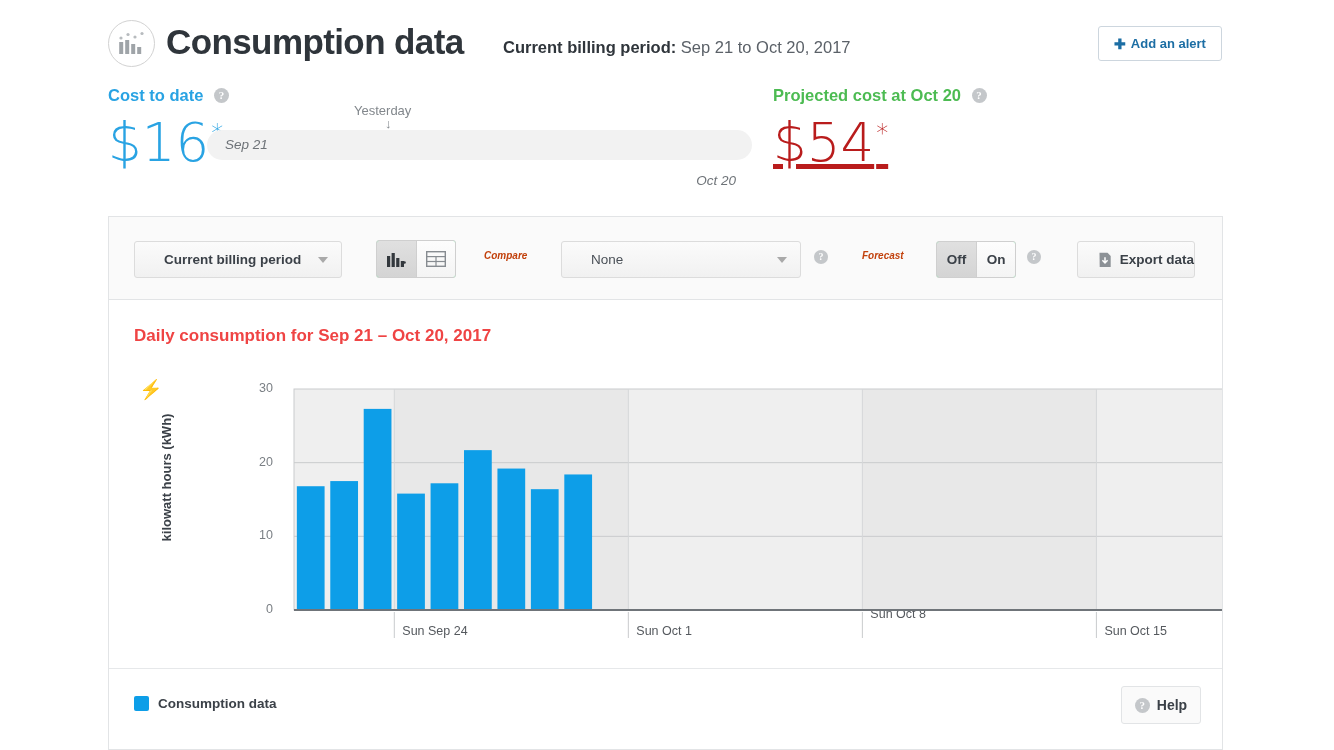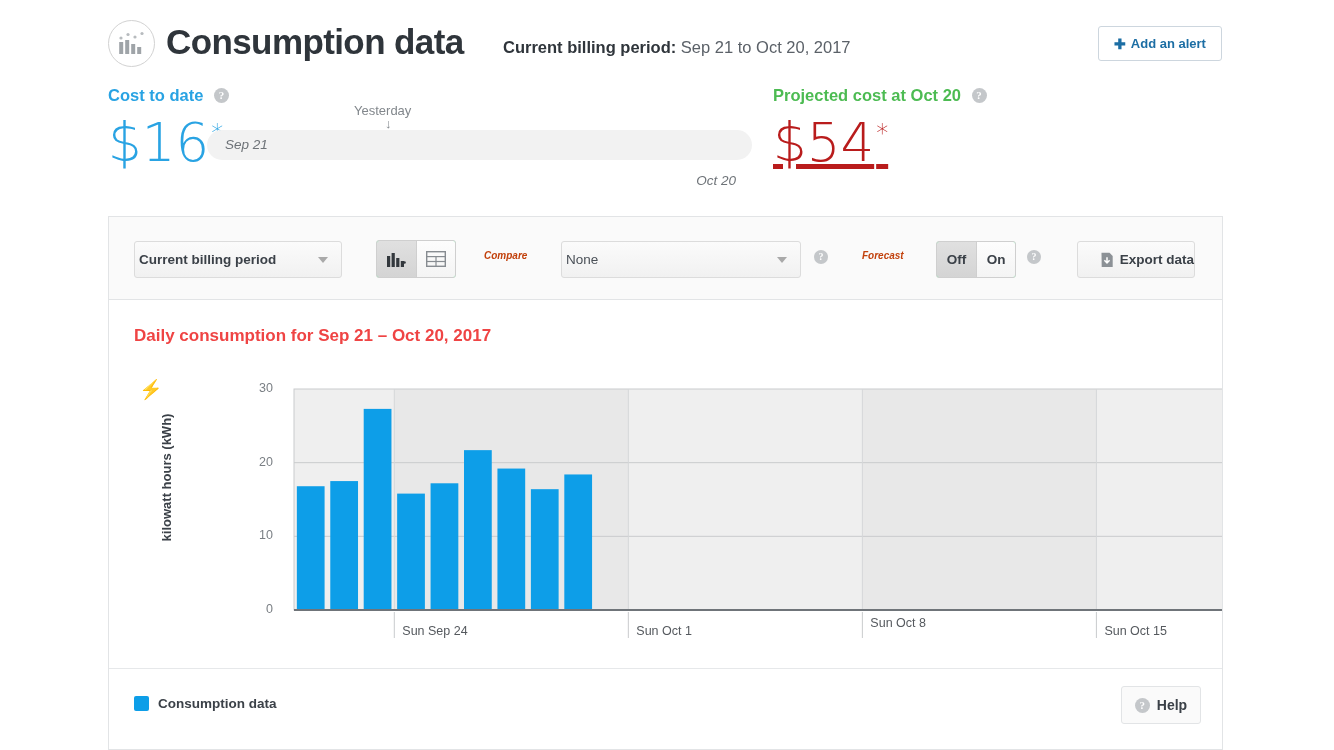--- a/index.html
+++ b/index.html
@@ -108,21 +108,21 @@
     background: #fff; border: 1px solid #e2e4e6;
   }
   .toolbar {
     position: absolute; left: 0; top: 0; width: 1113px; height: 83px;
     background: #fafafa; border-bottom: 1px solid #e2e4e6;
   }
   .select {
     position: absolute; height: 37px; border: 1px solid #dcdcdc; border-radius: 3px;
     background: linear-gradient(#fbfbfb, #f1f1f1);
     font-size: 13.5px; font-weight: bold; color: #3b4148;
-    display: flex; align-items: center; padding-left: 4px; cursor: pointer;
+    display: flex; align-items: center; padding-left: 29px; cursor: pointer;
   }
   .select .caret {
     position: absolute; right: 13px; top: 15px;
     width: 0; height: 0; border-left: 5px solid transparent;
     border-right: 5px solid transparent; border-top: 6px solid #a9a9a9;
   }
   #period-select { left: 25px; top: 24px; width: 208px; }
   #compare-select {
     left: 452px; top: 24px; width: 240px; font-weight: normal; color: #4a5057;
   }
@@ -145,21 +145,21 @@
     position: absolute; font-size: 10px; font-weight: bold; color: #c2410c; font-style: italic;
   }
   #compare-label { left: 375px; top: 33px; }
   #forecast-label { left: 753px; top: 33px; }
   #help-compare { position: absolute; left: 705px; top: 33px; }
   #help-forecast { position: absolute; left: 918px; top: 33px; }
   .export-btn {
     position: absolute; left: 968px; top: 24px; width: 118px; height: 37px;
     border: 1px solid #dcdcdc; border-radius: 3px;
     background: linear-gradient(#fbfbfb, #f1f1f1);
-    display: flex; align-items: center; justify-content: flex-end; gap: 6px;
+    display: flex; align-items: center; justify-content: space-between; gap: 6px;
     font-size: 13.5px; font-weight: bold; color: #3b4148; cursor: pointer; padding-left: 20px;
   }
 
   
   .chart-area {
     position: absolute; left: 0; top: 83px; width: 1113px; height: 369px;
     background: #fff; border-bottom: 1px solid #e6e8ea;
   }
   .chart-title {
     position: absolute; left: 25px; top: 26px;
@@ -308,21 +308,21 @@
       <div class="ylabel">kilowatt hours (kWh)</div>
       <div class="yticks" id="yticks">
           <div class="ytick" style="top: 302px;">0</div>
           <div class="ytick" style="top: 228.333px;">10</div>
           <div class="ytick" style="top: 154.667px;">20</div>
           <div class="ytick" style="top: 81px;">30</div>
         </div>
       <div id="plot-host">
           <div class="xtick" style="left: 293.3px; top: 324px;">Sun Sep 24</div>
           <div class="xtick" style="left: 527.333px; top: 324px;">Sun Oct 1</div>
-          <div class="xtick" style="left: 761.367px; top: 316px;">Sun Oct 8</div>
+          <div class="xtick" style="left: 761.367px; top: 307px;">Sun Oct 8</div>
           <div class="xtick" style="left: 995.4px; top: 324px;">Sun Oct 15</div>
           <svg width="1113" height="369" style="position: absolute; left: 0px; top: 0px;">
             <rect x="185" y="89" width="100.29999999999995" height="221" fill="#efefef"></rect>
             <rect x="285.29999999999995" y="89" width="234.0333333333333" height="221" fill="#e8e8e8"></rect>
             <rect x="519.3333333333333" y="89" width="234.0333333333333" height="221" fill="#efefef"></rect>
             <rect x="753.3666666666666" y="89" width="234.0333333333333" height="221" fill="#e8e8e8"></rect>
             <rect x="987.3999999999999" y="89" width="200.60000000000014" height="221" fill="#efefef"></rect>
             <rect x="185" y="89" width="1003" height="221" fill="none" stroke="#c9cbcd" stroke-width="1"></rect>
             <line x1="185" y1="236.33333333333334" x2="1188" y2="236.33333333333334" stroke="#c9cbcd" stroke-width="1"></line>
             <line x1="185" y1="162.66666666666669" x2="1188" y2="162.66666666666669" stroke="#c9cbcd" stroke-width="1"></line>

